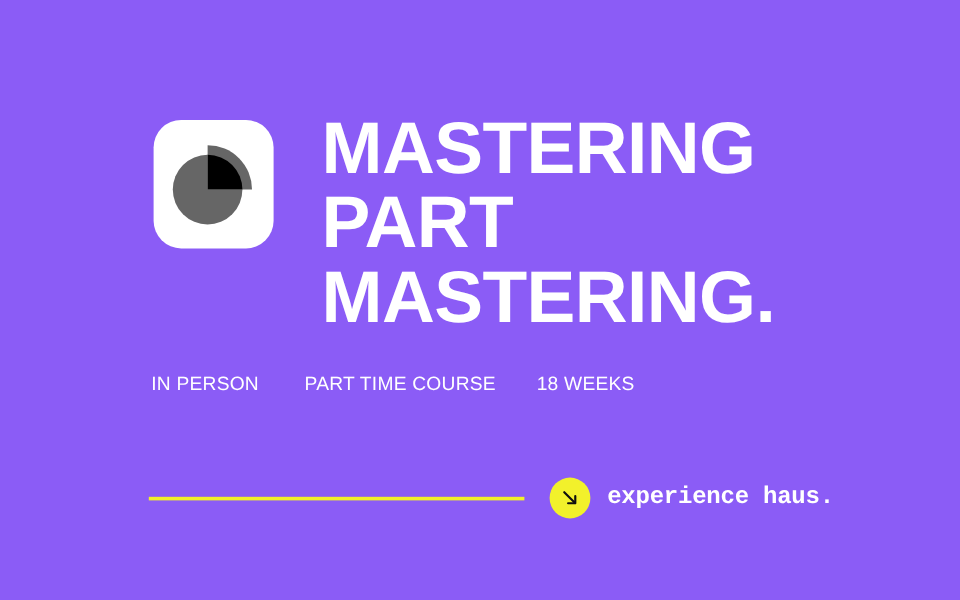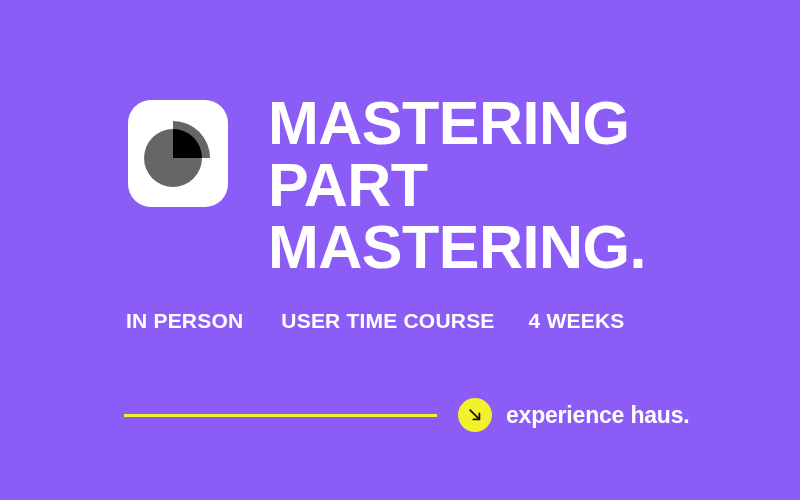--- a/index.html
+++ b/index.html
@@ -59,22 +59,22 @@
   #meta-row {
     position: absolute;
     left: 126px;
     top: 307px;
     display: flex;
     align-items: baseline;
   }
   .meta-item {
     color: #ffffff;
     font-family: "Liberation Sans", sans-serif;
-    font-weight: bold;
-    font-size: 21px;
+    font-weight: normal;
+    font-size: 16px;
     line-height: 28px;
     letter-spacing: 0.2px;
     white-space: nowrap;
   }
   .meta-gap-1 { width: 38px; }
   .meta-gap-2 { width: 34px; }
 
   
   #footer {
     position: absolute;
@@ -104,23 +104,23 @@
     justify-content: center;
   }
   #brand-badge svg {
     display: block;
     width: 18px;
     height: 18px;
   }
   #brand-name {
     margin-left: 14px;
     color: #ffffff;
-    font-family: Liberation Sans, sans-serif;
+    font-family: Liberation Mono, monospace;
     font-weight: bold;
-    font-size: 23px;
+    font-size: 20px;
     line-height: 26px;
     letter-spacing: -0.2px;
     white-space: nowrap;
   }
 </style>
 </head>
 <body>
 
 <div id="banner">
 
@@ -150,23 +150,23 @@
 
   <div id="headline">
     <span class="headline-line">MASTERING</span>
     <span class="headline-line">PART</span>
     <span class="headline-line">MASTERING.</span>
   </div>
 
   <div id="meta-row">
     <span class="meta-item">IN PERSON</span>
     <span class="meta-gap-1"></span>
-    <span class="meta-item">USER TIME  COURSE</span>
+    <span class="meta-item">PART TIME  COURSE</span>
     <span class="meta-gap-2"></span>
-    <span class="meta-item">4 WEEKS</span>
+    <span class="meta-item">18 WEEKS</span>
   </div>
 
   <div id="footer">
     <div id="footer-rule"></div>
     <div id="footer-spacer"></div>
     <div id="brand-badge">
       <svg viewBox="0 0 18 18" xmlns="http://www.w3.org/2000/svg" aria-hidden="true">
         <line x1="4.2" y1="4.2" x2="13.2" y2="13.2" stroke="#0f0f0f" stroke-width="1.8" stroke-linecap="round"></line>
         <polyline points="13.4,7.4 13.4,13.4 7.4,13.4" fill="none" stroke="#0f0f0f" stroke-width="1.8" stroke-linecap="round" stroke-linejoin="round"></polyline>
       </svg>

